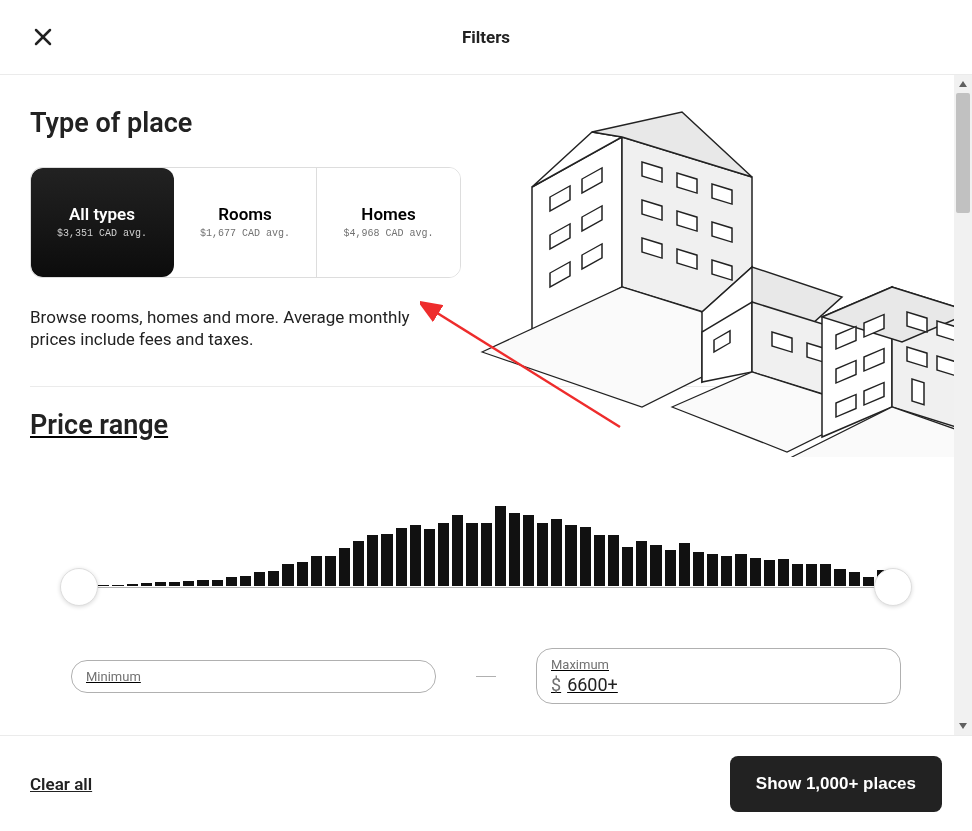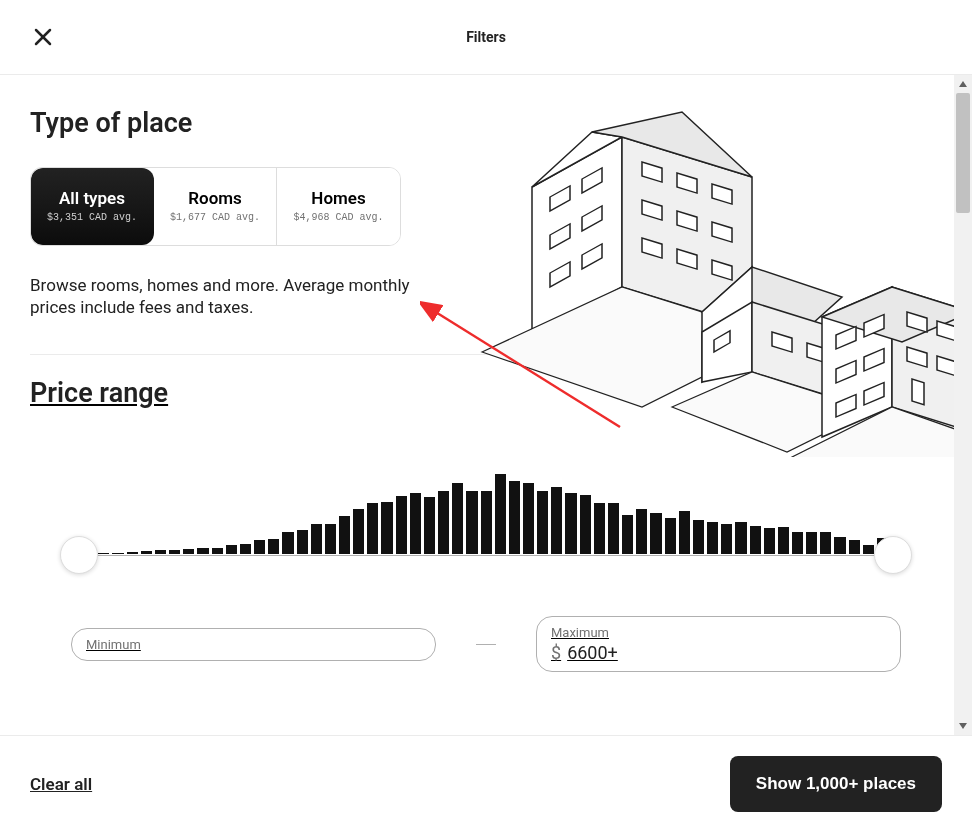--- a/index.html
+++ b/index.html
@@ -32,21 +32,21 @@
       width: 30px;
       height: 30px;
       display: flex;
       align-items: center;
       justify-content: center;
       cursor: pointer;
       background: none;
       border: none;
     }
     .header-title {
-      font-size: 14px;
+      font-size: 17px;
       font-weight: 700;
       color: #222;
     }
     
     .content {
       position: absolute;
       top: 75px;
       left: 0;
       right: 0;
       bottom: 96px;
@@ -67,22 +67,22 @@
     .type-selector {
       display: inline-flex;
       margin-top: 28px;
       border: 1px solid #ddd;
       border-radius: 12px;
       overflow: hidden;
       position: relative;
       z-index: 2;
     }
     .type-item {
-      width: 123px;
-      padding: 20px 10px;
+      width: 143px;
+      padding: 36px 10px;
       text-align: center;
       cursor: pointer;
       border-right: 1px solid #ddd;
       background:#fff;
     }
     .type-item:last-child {
       border-right: none;
     }
     .type-item.active {
       background: #111;

